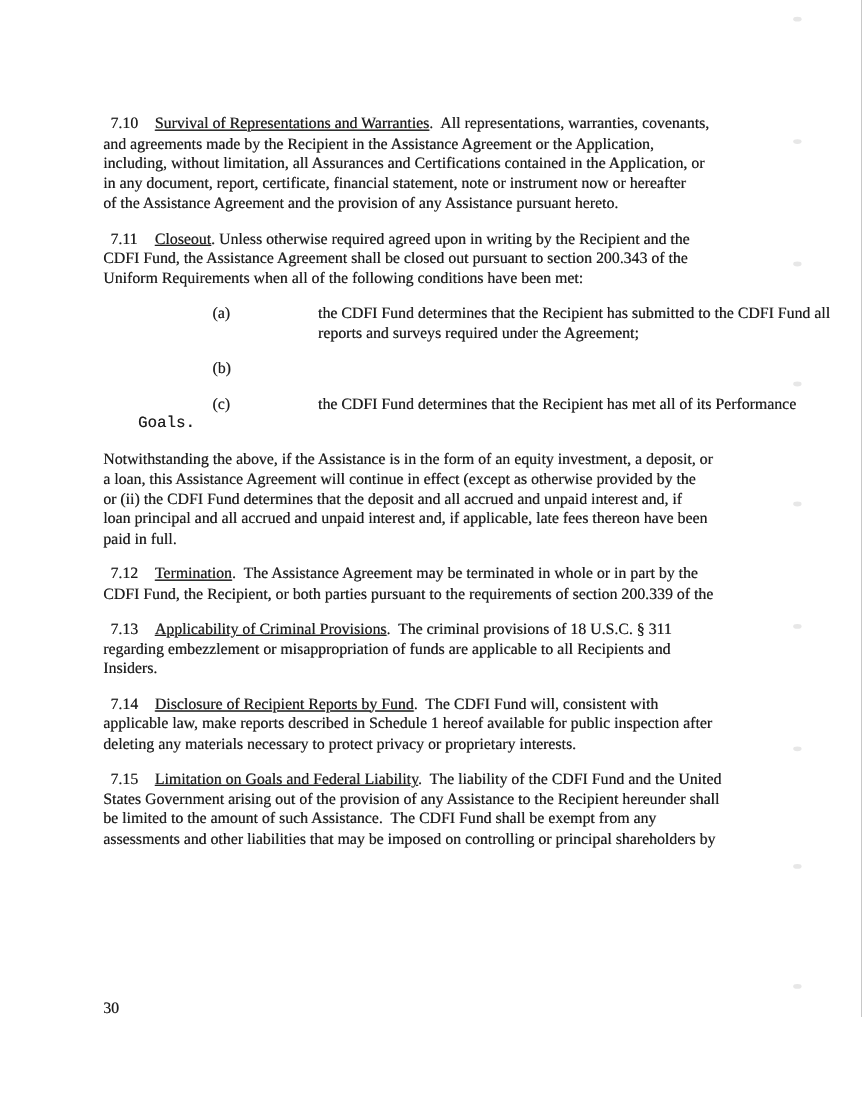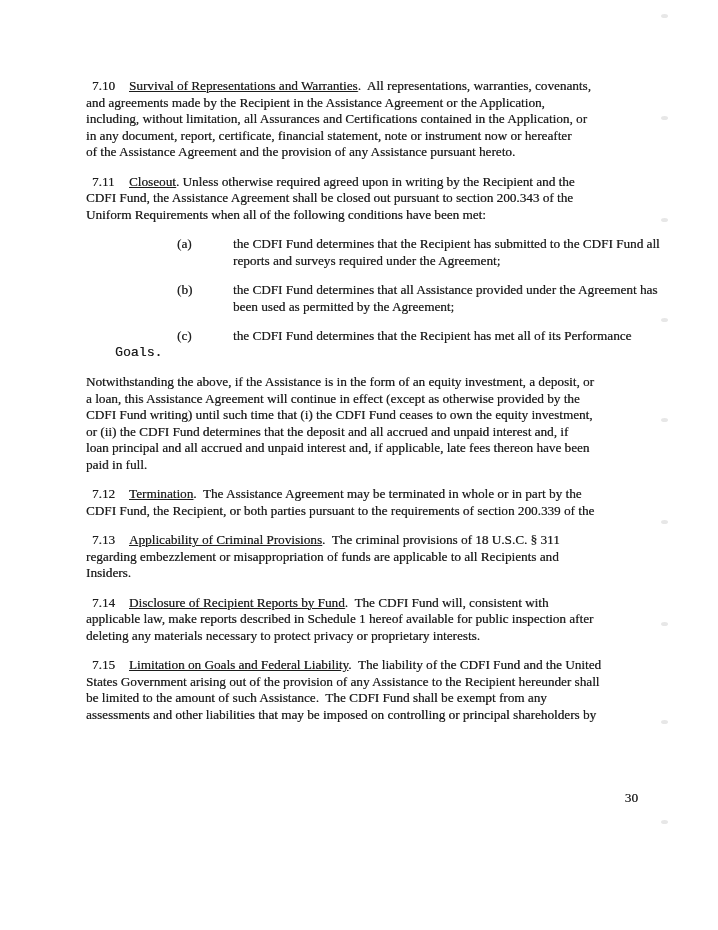--- a/index.html
+++ b/index.html
@@ -7,39 +7,39 @@
     position:relative;
     width:718px;height:930px;
     margin:0 auto;
     background:#ffffff;
     overflow:hidden;
     font-family:"Liberation Serif", serif;
     color:#1d1d1d;
   }
   .content{
     position:absolute;
-    left:86px;top:78px;width:552px;
+    left:86px;top:95px;width:552px;
     font-size:13.2px;
     line-height:16.5px;
     text-shadow:0.3px 0 0 rgba(25,25,25,0.65);
   }
   .line{white-space:pre;}
   .para{margin:0 0 13px 0;}
   .line.first{padding-left:6px;}
   .num{display:inline-block;width:37px;}
   .heading{text-decoration:underline;}
   .item{margin:0 0 13px 0;}
   .item .row{display:flex;padding-left:91px;}
   .item .label{width:56px;flex-shrink:0;}
-  .item .itext{flex:1 1 auto;}
+  .item .itext{flex:1 1 auto;margin-left:32px;}
   .line.hang{padding-left:29px;font-family:Liberation Mono, monospace;}
   .page-number{
     position:absolute;
-    left:86px;top:790px;width:552px;
-    text-align:right;
+    left:86px;top:832px;width:552px;
+    text-align:left;
     font-size:13.2px;
     text-shadow:0.3px 0 0 rgba(25,25,25,0.65);
   }
   .scan-mark{
     position:absolute;
     left:661px;width:7px;height:4px;
     background:#e7e7e7;
     border-radius:50%;
   }
 </style>
@@ -65,39 +65,34 @@
           <span class="label">(a)</span>
           <div class="itext">
             <div class="line">the CDFI Fund determines that the Recipient has submitted to the CDFI Fund all</div>
             <div class="line">reports and surveys required under the Agreement;</div>
           </div>
         </div>
       </div>
       <div class="item">
         <div class="row">
           <span class="label">(b)</span>
-          <div class="itext">
-            <div class="line">the CDFI Fund determines that all Assistance provided under the Agreement has</div>
-            <div class="line">been used as permitted by the Agreement;</div>
-          </div>
         </div>
       </div>
       <div class="item">
         <div class="row">
           <span class="label">(c)</span>
           <div class="itext">
             <div class="line">the CDFI Fund determines that the Recipient has met all of its Performance</div>
           </div>
         </div>
         <div class="line hang">Goals.</div>
       </div>
       <div class="para">
         <div class="line">Notwithstanding the above, if the Assistance is in the form of an equity investment, a deposit, or</div>
         <div class="line">a loan, this Assistance Agreement will continue in effect (except as otherwise provided by the</div>
-        <div class="line">CDFI Fund writing) until such time that (i) the CDFI Fund ceases to own the equity investment,</div>
         <div class="line">or (ii) the CDFI Fund determines that the deposit and all accrued and unpaid interest and, if</div>
         <div class="line">loan principal and all accrued and unpaid interest and, if applicable, late fees thereon have been</div>
         <div class="line">paid in full.</div>
       </div>
       <div class="para section">
         <div class="line first"><span class="num">7.12</span><span class="heading">Termination</span><span class="tail">.  The Assistance Agreement may be terminated in whole or in part by the</span></div>
         <div class="line">CDFI Fund, the Recipient, or both parties pursuant to the requirements of section 200.339 of the</div>
       </div>
       <div class="para section">
         <div class="line first"><span class="num">7.13</span><span class="heading">Applicability of Criminal Provisions</span><span class="tail">.  The criminal provisions of 18 U.S.C. § 311</span></div>

